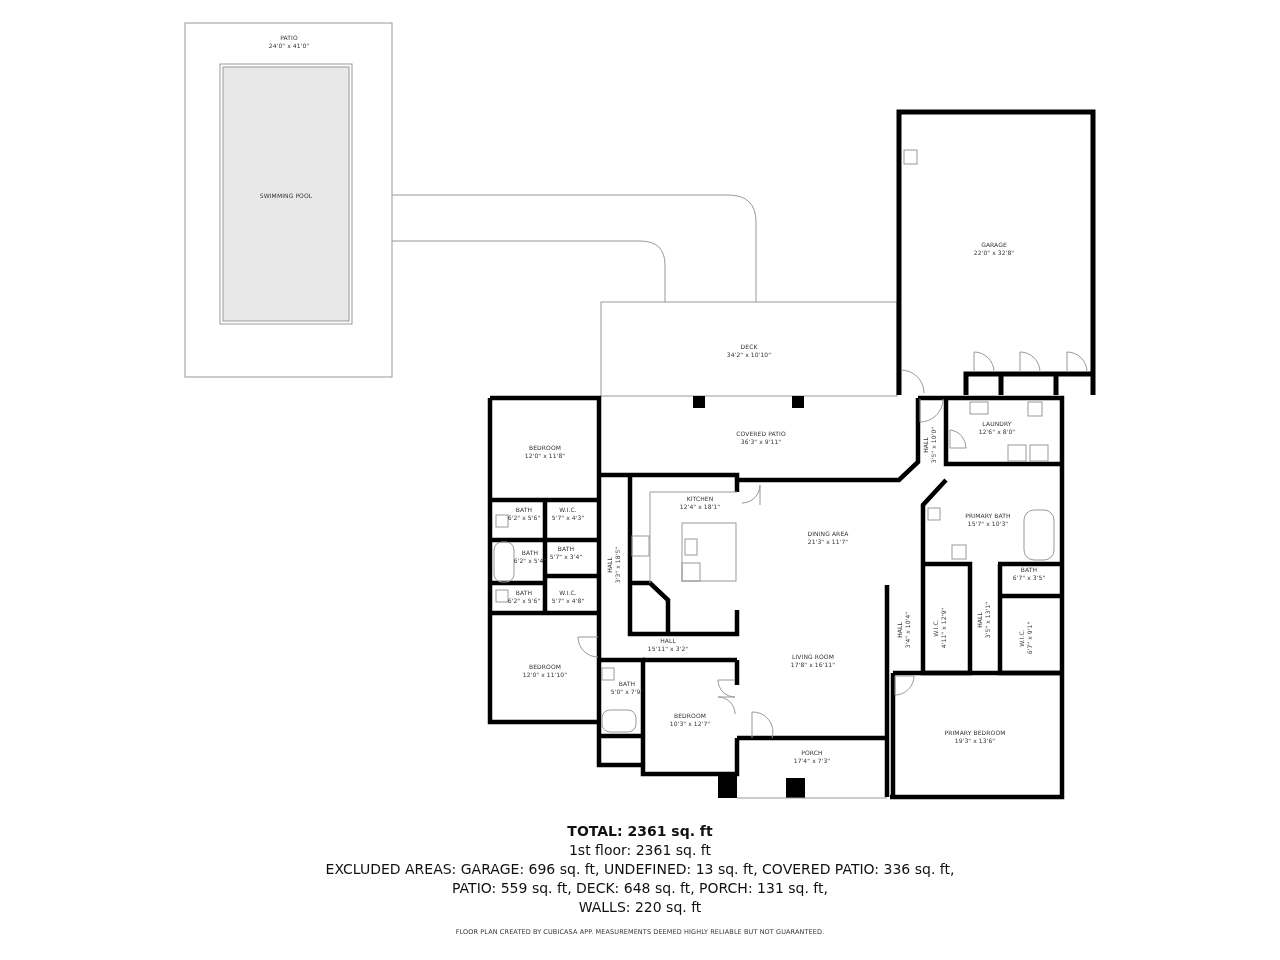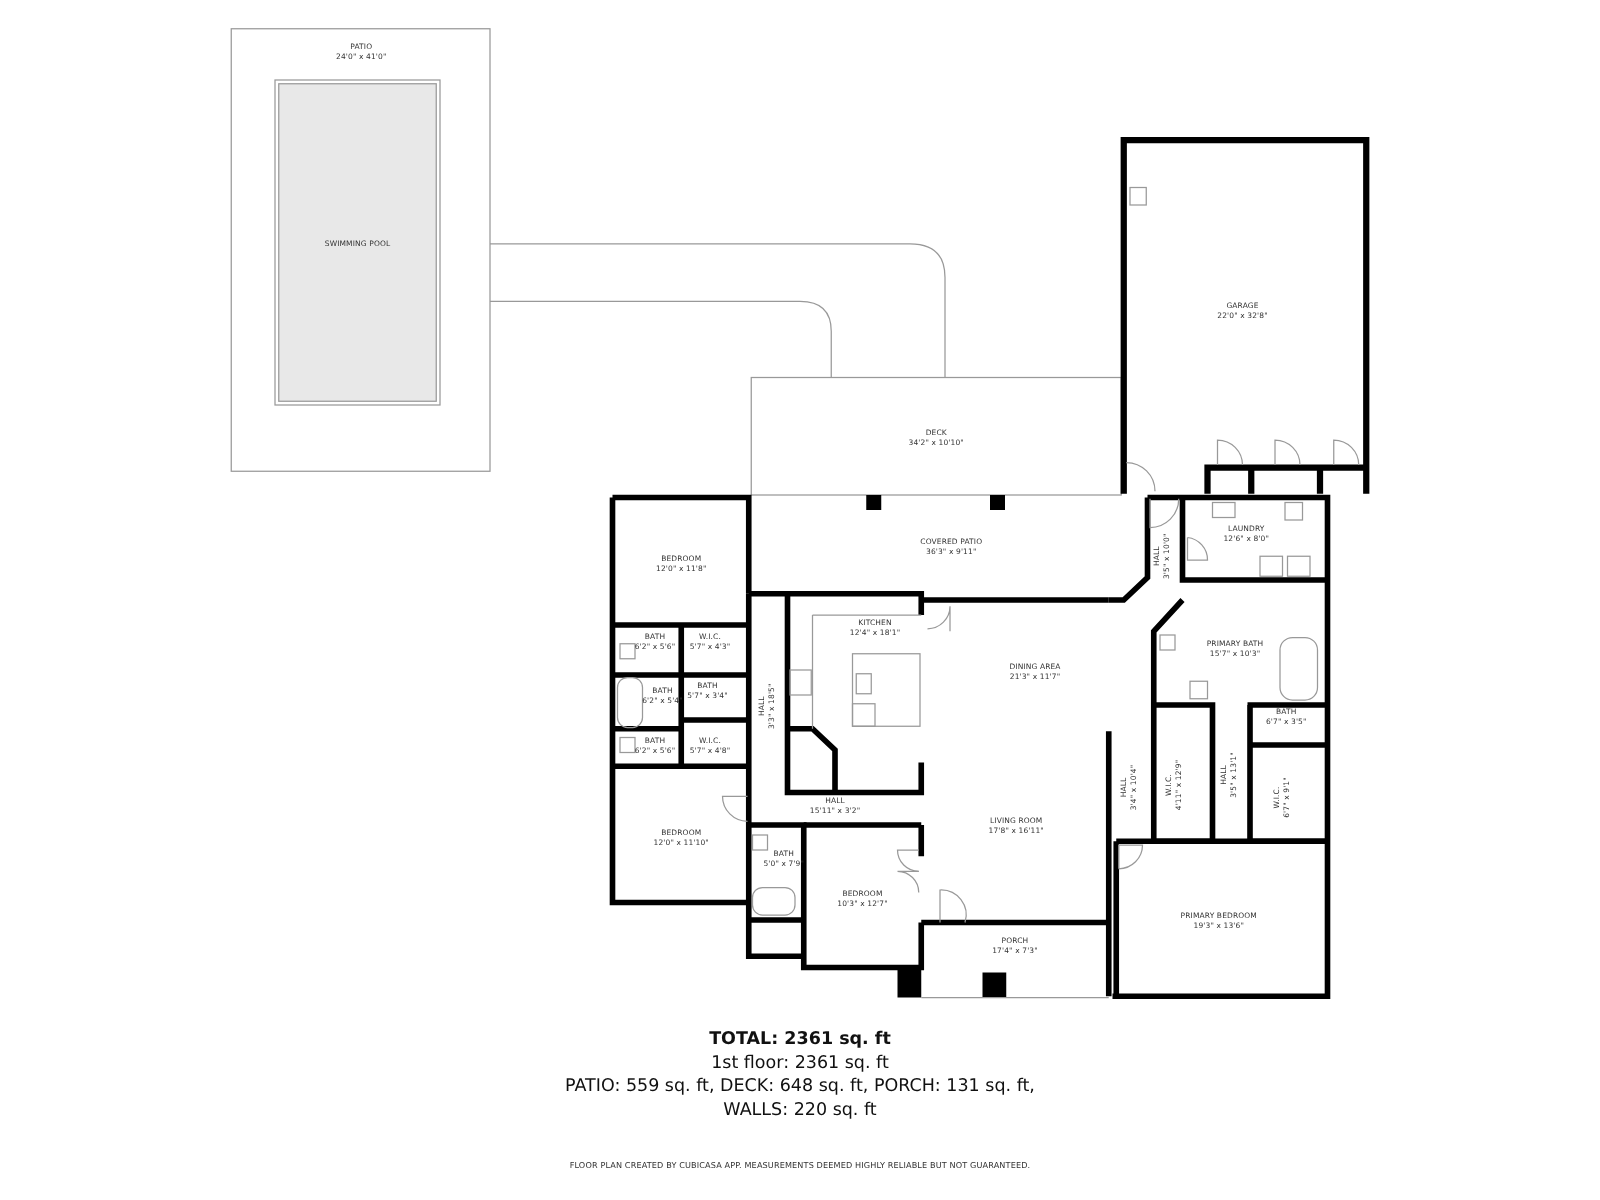--- a/index.html
+++ b/index.html
@@ -235,16 +235,17 @@
     <span>6'7" x 9'1"</span>
   </div>
 <div class="lbl" style="left:975px;top:737px;">
     <span>PRIMARY BEDROOM</span>
     <span>19'3" x 13'6"</span>
   </div>
 
 <div class="summary">
   <div class="total">TOTAL: 2361 sq. ft</div>
   <div class="line">1st floor: 2361 sq. ft</div>
+  <div class="line">EXCLUDED AREAS: GARAGE: 696 sq. ft, UNDEFINED: 13 sq. ft, COVERED PATIO: 336 sq. ft,</div>
   <div class="line">PATIO: 559 sq. ft, DECK: 648 sq. ft, PORCH: 131 sq. ft,</div>
   <div class="line">WALLS: 220 sq. ft</div>
 </div>
 <div class="footer">FLOOR PLAN CREATED BY CUBICASA APP. MEASUREMENTS DEEMED HIGHLY RELIABLE BUT NOT GUARANTEED.</div>
 
 </body></html>

